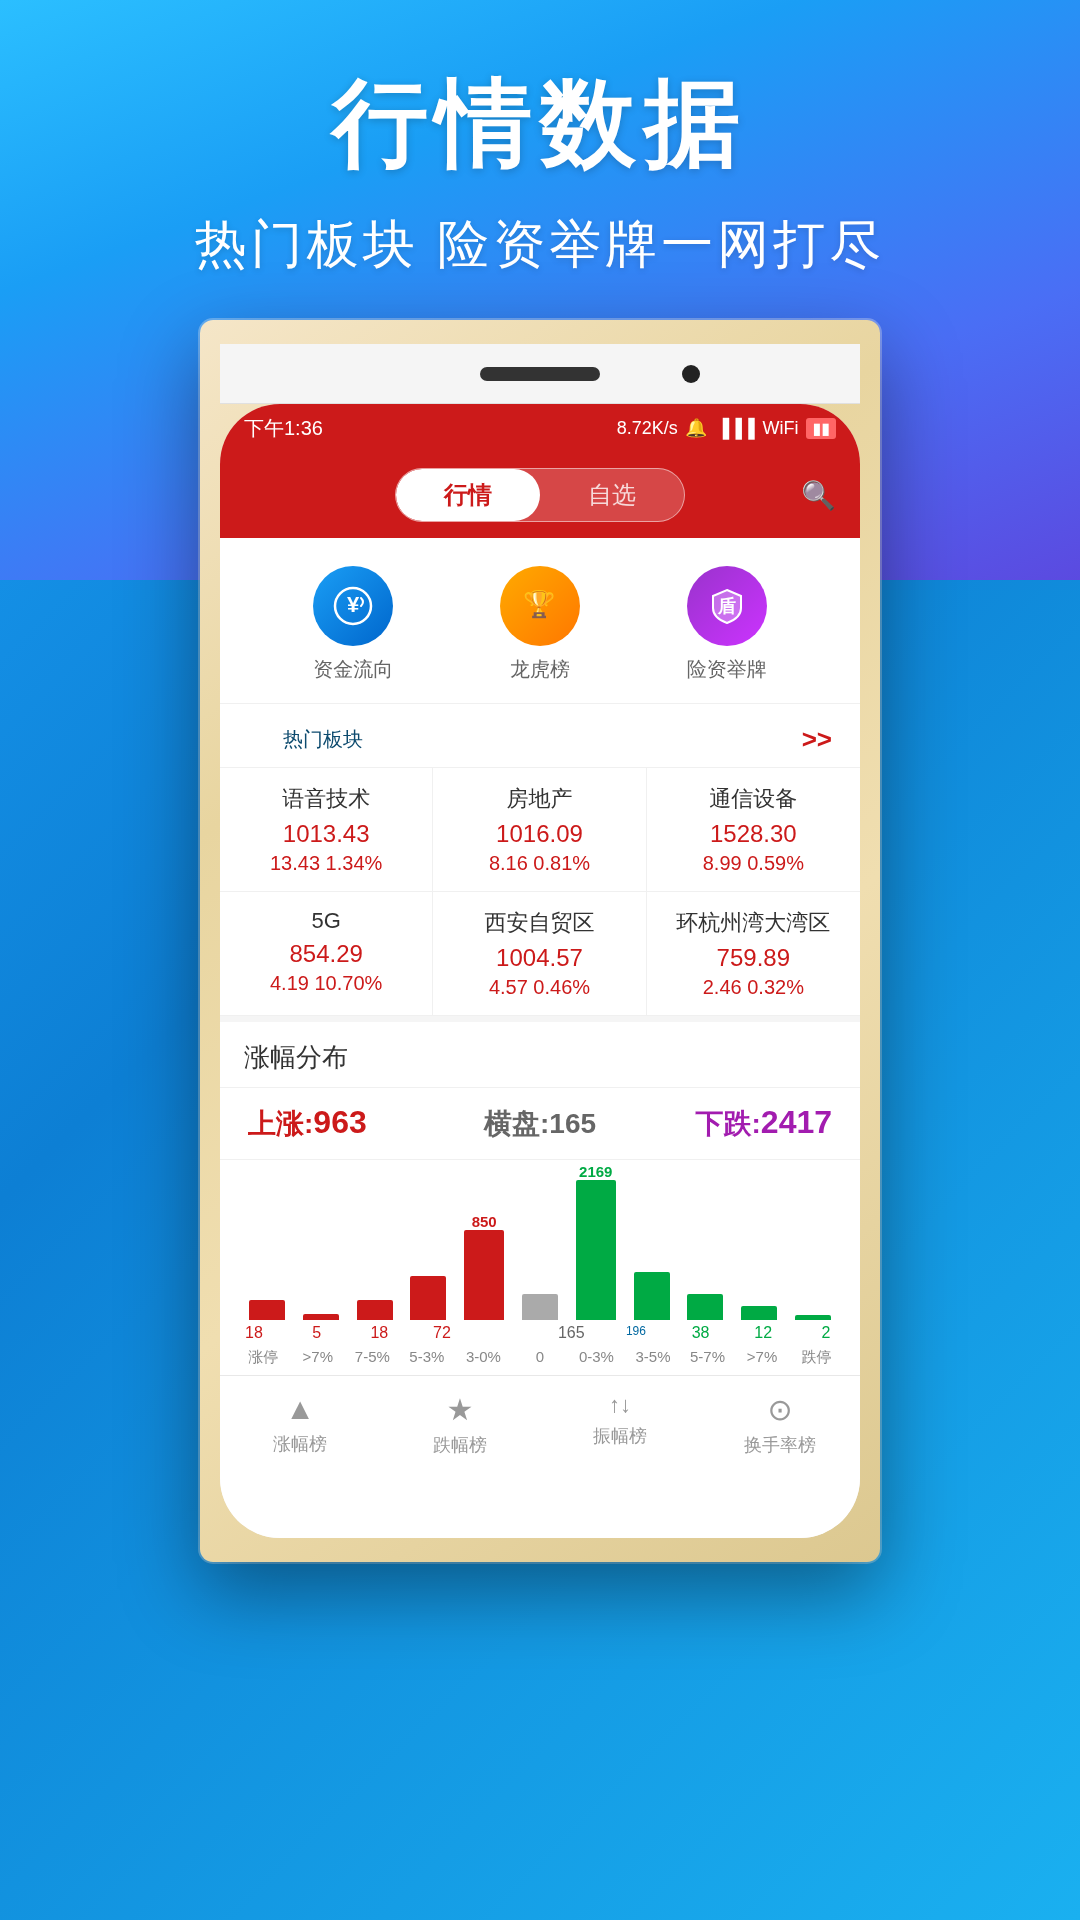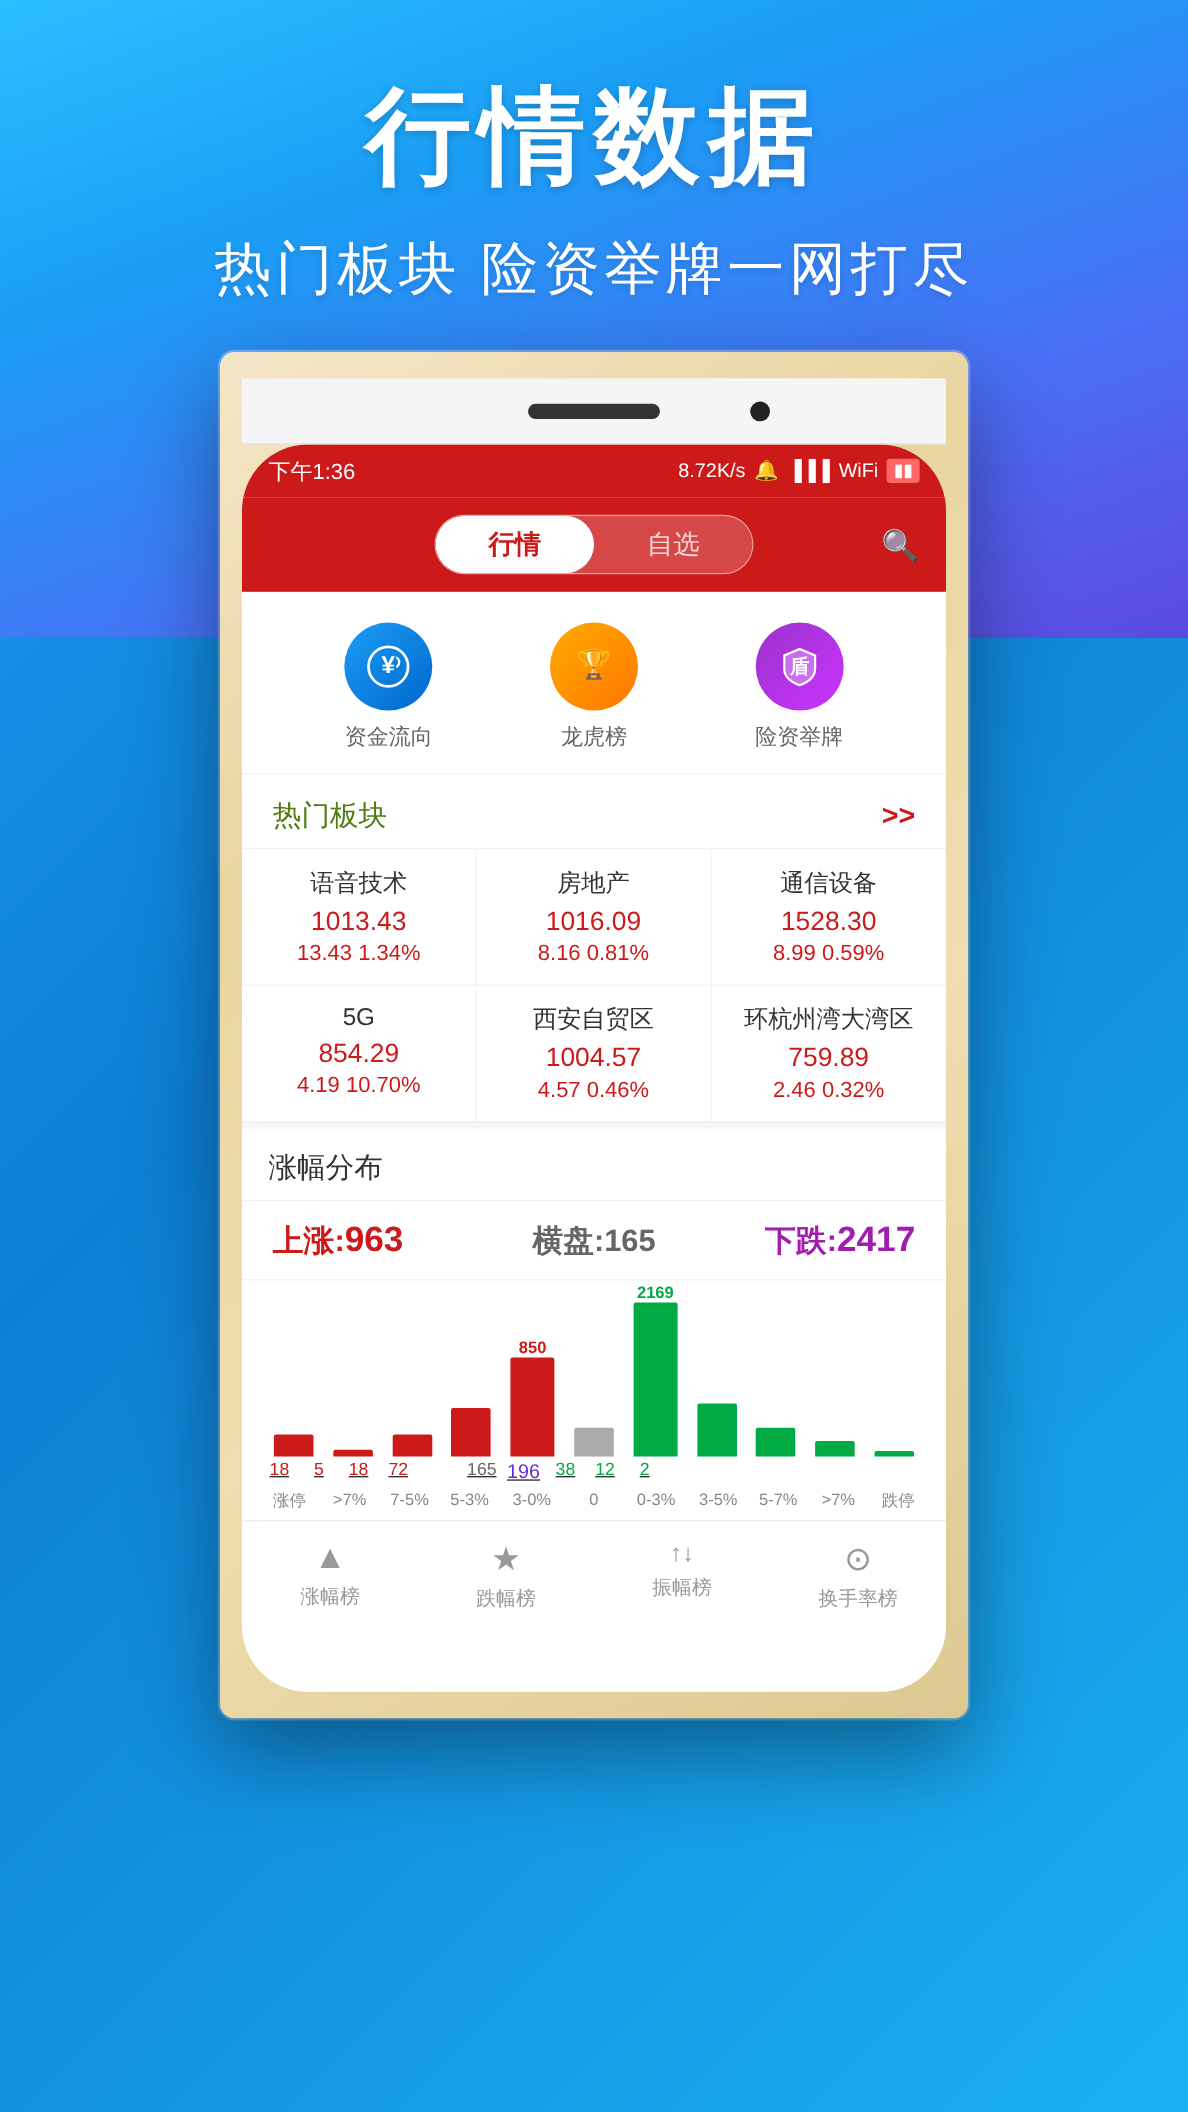--- a/index.html
+++ b/index.html
@@ -200,23 +200,24 @@
 
     
     .section-header {
       display: flex;
       align-items: center;
       justify-content: space-between;
       padding: 20px 28px 12px;
     }
 
     .section-title {
-      font-size: 26px;
-      color: #4d7c0f;
+      font-size: 20px;
+      color: #0c4a6e;
       font-weight: 500;
+      margin-left: 35px;
     }
 
     .section-more {
       color: #cc1a1a;
       font-size: 26px;
       font-weight: bold;
     }
 
     .sectors-grid {
       display: grid;
@@ -471,28 +472,28 @@
 
               <div style="display:flex;flex-direction:column;align-items:center;justify-content:flex-end;height:100%;">
                 <div style="width:36px;height:14px;background:#00aa44;border-radius:2px 2px 0 0;"></div>
               </div>
 
               <div style="display:flex;flex-direction:column;align-items:center;justify-content:flex-end;height:100%;">
                 <div style="width:36px;height:5px;background:#00aa44;border-radius:2px 2px 0 0;"></div>
               </div>
             </div>
 
-            <div style="display:flex;justify-content:flex-start;padding:4px 0;text-decoration:underline;">
+            <div style="display:flex;justify-content:space-between;padding:4px 0;">
               <span style="font-size:16px;color:#cc1a1a;text-align:center;width:36px;">18</span>
               <span style="font-size:16px;color:#cc1a1a;text-align:center;width:36px;">5</span>
               <span style="font-size:16px;color:#cc1a1a;text-align:center;width:36px;">18</span>
               <span style="font-size:16px;color:#cc1a1a;text-align:center;width:36px;">72</span>
               <span style="font-size:16px;color:#cc1a1a;text-align:center;width:40px;"></span>
               <span style="font-size:16px;color:#666;text-align:center;width:36px;">165</span>
-              <span style="font-size:18px;color:#6d28d9;text-align:center;width:40px;">196</span>
+              <span style="font-size:12px;color:#0369a1;text-align:center;width:40px;">196</span>
               <span style="font-size:16px;color:#00aa44;text-align:center;width:36px;">38</span>
               <span style="font-size:16px;color:#00aa44;text-align:center;width:36px;">12</span>
               <span style="font-size:16px;color:#00aa44;text-align:center;width:36px;">2</span>
             </div>
 
             <div style="display:flex;justify-content:space-around;padding:2px 0 8px;">
               <span style="font-size:15px;color:#888;text-align:center;width:36px;">涨停</span>
               <span style="font-size:15px;color:#888;text-align:center;width:36px;">&gt;7%</span>
               <span style="font-size:15px;color:#888;text-align:center;width:36px;">7-5%</span>
               <span style="font-size:15px;color:#888;text-align:center;width:36px;">5-3%</span>

